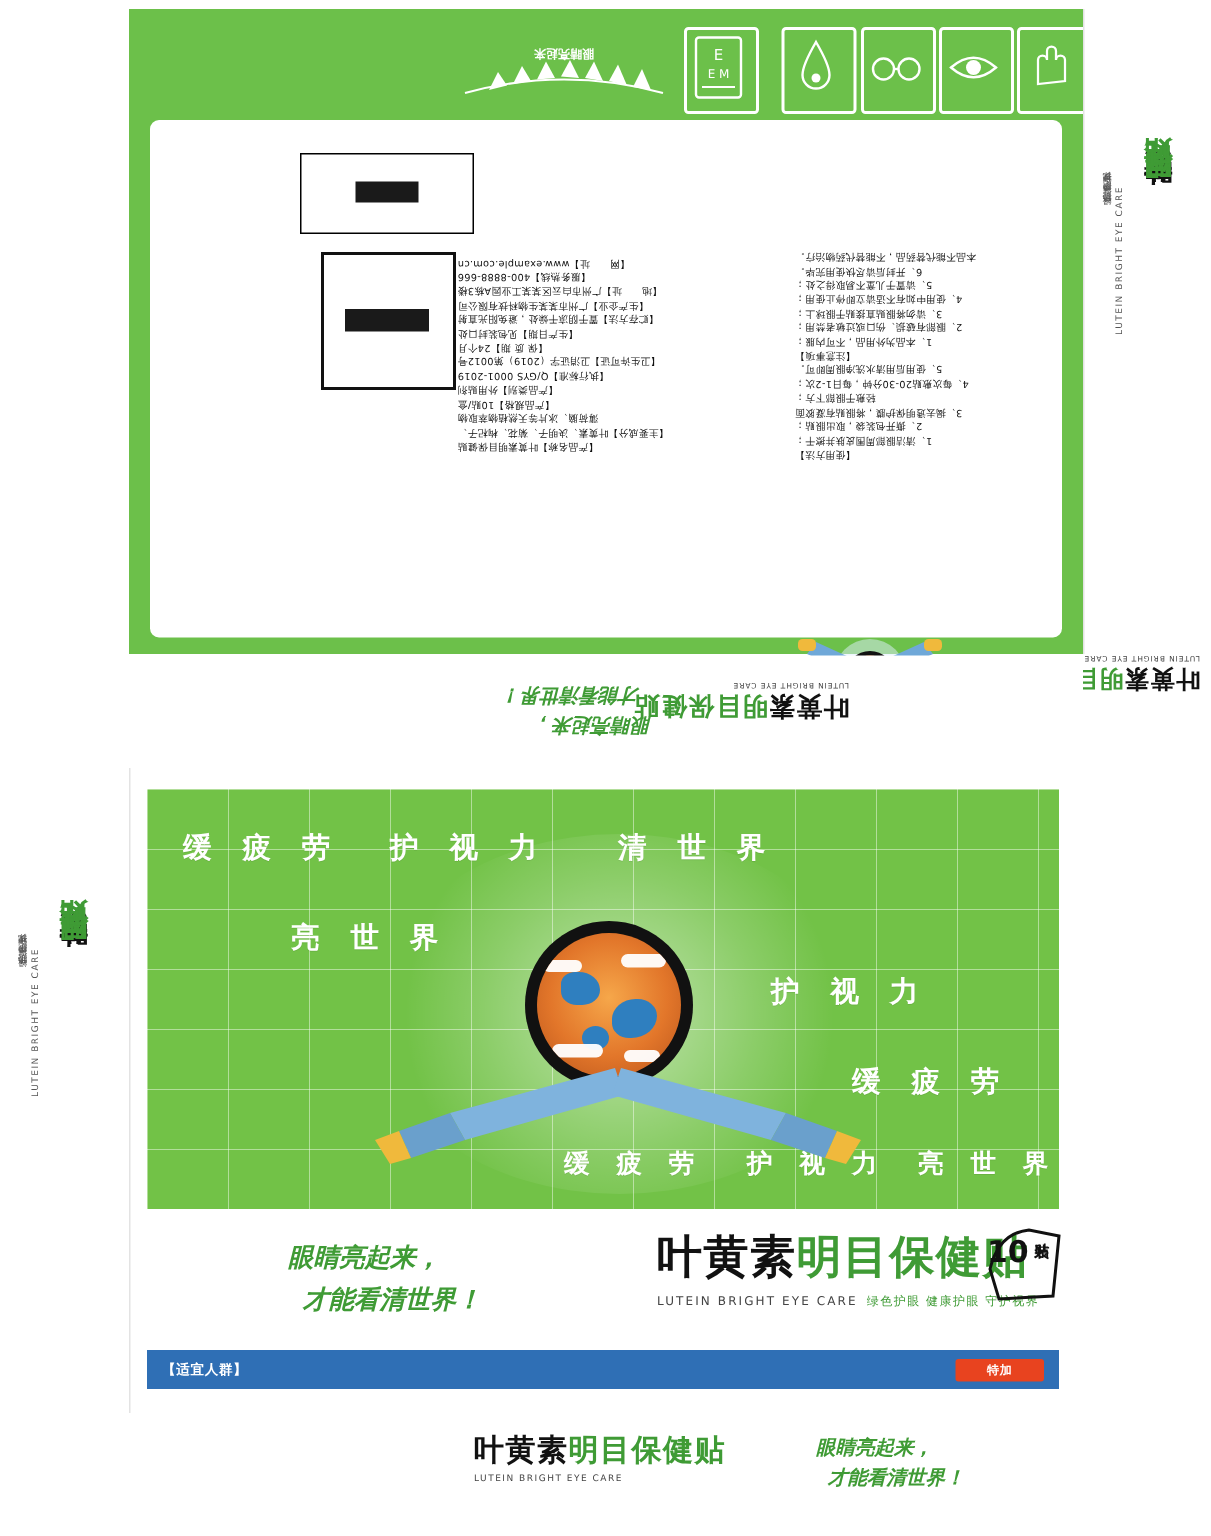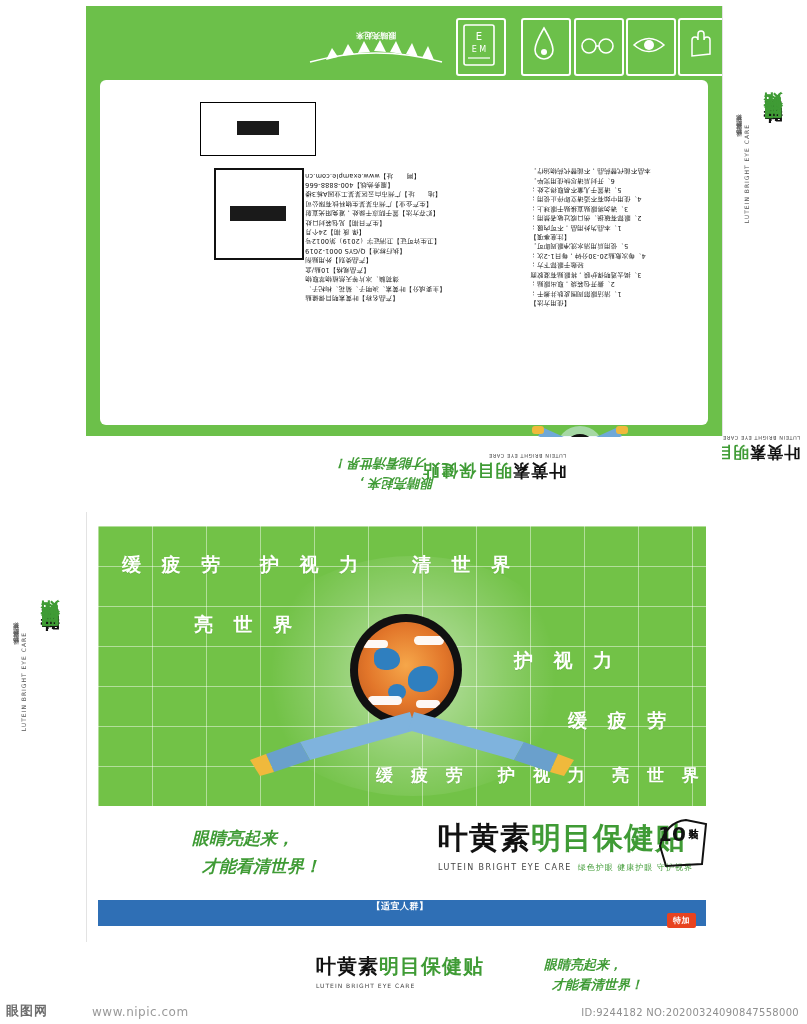--- a/index.html
+++ b/index.html
@@ -100,23 +100,23 @@
   #front-brand .sub{font-size:8px;color:#3f9b35;letter-spacing:1px;display:inline-block;margin-left:6px;}
   #count-badge{position:absolute;right:-4px;top:-2px;width:54px;height:54px;}
   #count-badge .num{position:absolute;left:2px;top:6px;font-size:20px;font-weight:bold;color:#111;}
   #count-badge .unit{position:absolute;left:30px;top:4px;font-size:10px;font-weight:bold;color:#111;writing-mode:vertical-rl;letter-spacing:1px;}
 
   
   #front-script{position:absolute;left:100px;top:308px;width:190px;height:68px;}
 
   
   #info-bar{position:absolute;left:12px;top:388px;width:608px;height:26px;background:#2f6fb5;color:#fff;
-    display:flex;align-items:center;padding:0 10px;box-sizing:border-box;font-size:9px;letter-spacing:.5px;flex-direction:column;}
+    display:flex;align-items:center;padding:0 10px;box-sizing:border-box;font-size:9px;letter-spacing:.5px;}
   #info-bar .tag{font-weight:bold;margin-right:4px;}
-  #info-bar .right-chip{margin-left:auto;background:#e8431f;color:#fff;font-size:8px;padding:2px 6px;border-radius:2px;font-weight:bold;}
+  #info-bar .right-chip{margin-left:auto;background:#e8431f;color:#fff;font-size:8px;padding:2px 21px;border-radius:2px;font-weight:bold;}
 
   
   #front-side-flap{position:absolute;left:2px;top:512px;width:84px;height:430px;background:#ffffff;border-right:1px solid #e3e3e3;}
   #front-side-title{position:absolute;left:34px;top:120px;writing-mode:vertical-rl;white-space:nowrap;font-size:19px;font-weight:bold;color:#111;letter-spacing:2px;transform:rotate(180deg);}
   #front-side-title .green{color:#3f9b35;}
   #front-side-en{position:absolute;left:18px;top:120px;writing-mode:vertical-rl;white-space:nowrap;font-size:6px;color:#555;letter-spacing:1px;transform:rotate(180deg);}
   #front-side-en2{position:absolute;left:10px;top:120px;writing-mode:vertical-rl;white-space:nowrap;font-size:6px;color:#555;letter-spacing:1px;transform:rotate(180deg);}
 
   
   #bottom-flap{position:absolute;left:86px;top:943px;width:636px;height:60px;background:#ffffff;}
@@ -357,19 +357,14 @@
       <div class="en">LUTEIN BRIGHT EYE CARE</div>
     </div>
     <div id="bottom-script">
       <svg width="130" height="50" viewBox="0 0 130 50">
         <text x="6" y="20" font-size="13" fill="#3f9b35" font-weight="bold" font-style="italic">眼睛亮起来，</text>
         <text x="14" y="40" font-size="13" fill="#3f9b35" font-weight="bold" font-style="italic">才能看清世界！</text>
       </svg>
     </div>
   </div>
 
-  <div id="footer">
-    <div id="wm-logo">眼图网</div>
-    <div id="wm-url">www.nipic.com</div>
-    <div id="wm-id">ID:9244182 NO:20200324090847558000</div>
-  </div>
 
 </div>
 
 </body></html>

